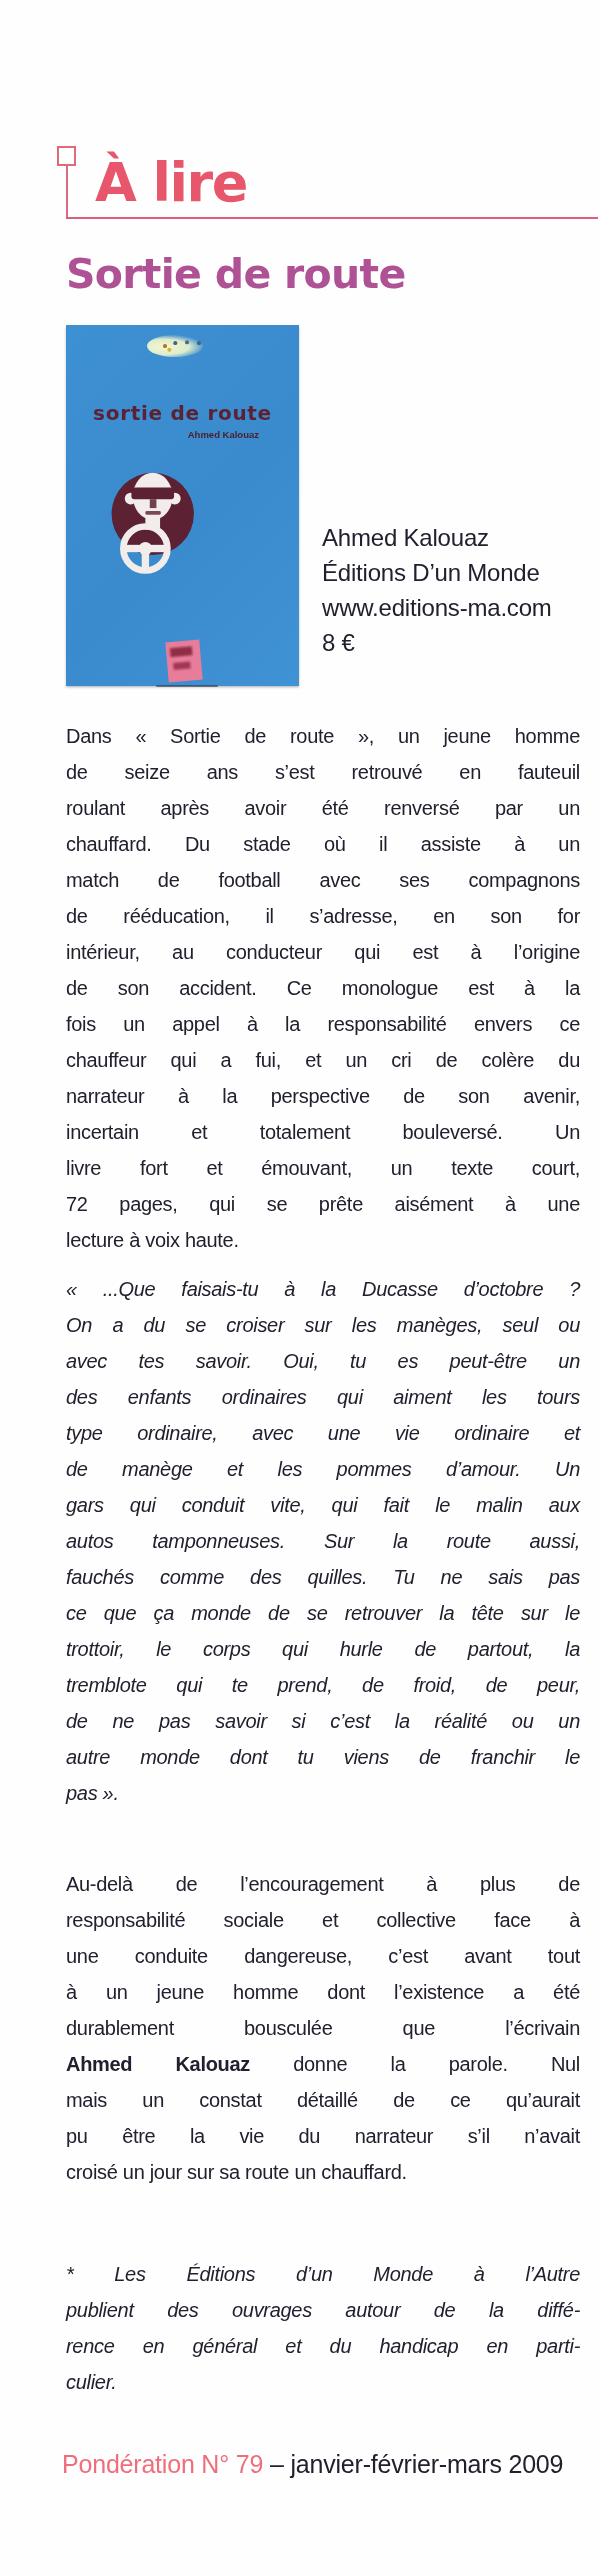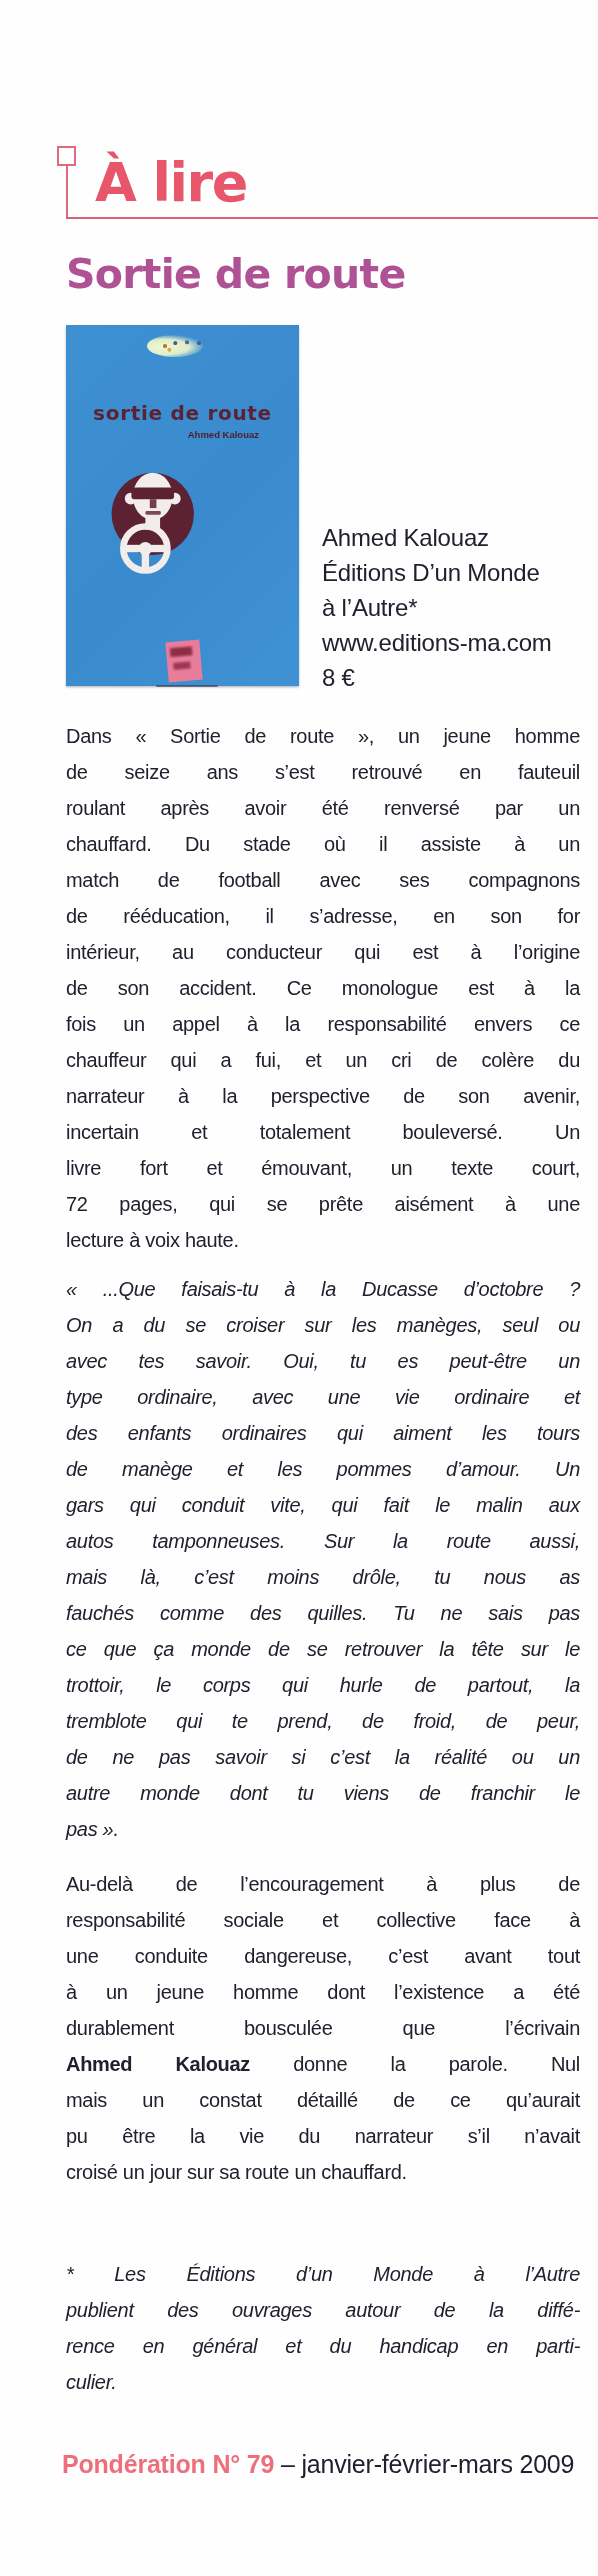--- a/index.html
+++ b/index.html
@@ -45,21 +45,21 @@
   
   .para{position:absolute;left:66px;width:514px;font-size:20px;line-height:36px;
     color:#20212e;letter-spacing:-0.3px;}
   .para.italic{font-style:italic;}
   .p0{top:718px}.p1{top:1271px}.p2{top:1866px}.p3{top:2256px}
   .tline{text-align:justify;text-align-last:justify;}
   .tline.last{text-align-last:left;}
   
   .page-footer{position:absolute;left:62px;top:2450px;font-size:25px;color:#20212e;
     letter-spacing:-0.2px;}
-  .journal{color:#ee6e7c;font-weight:bold;}
+  .journal{color:#ee6e7c;}
 </style>
 </head>
 <body>
 
 <div class="page">
 
   <div class="section-bullet"></div>
   <div class="rule-v"></div>
   <div class="rule-h"></div>
   <div class="section-title">À lire</div>
@@ -84,21 +84,20 @@
       <rect x="103" y="304" width="10" height="30" fill="#f2ecea"></rect>
       <circle cx="108" cy="304" r="9" fill="#f2ecea"></circle>
     </svg>
     <div class="cover-stamp"></div>
   </div>
   <div class="cover-shadow"></div>
 
   <div class="book-info">
     <div>Ahmed Kalouaz</div>
     <div>Éditions D’un Monde</div>
-    <div>à l’Autre*</div>
     <div>www.editions-ma.com</div>
     <div>8 €</div>
   </div>
 
   <div>
       <div class="para regular p0">
         <div class="tline">Dans « Sortie de route », un jeune homme</div>
         <div class="tline">de seize ans s’est retrouvé en fauteuil</div>
         <div class="tline">roulant après avoir été renversé par un</div>
         <div class="tline">chauffard. Du stade où il assiste à un</div>
@@ -111,26 +110,25 @@
         <div class="tline">narrateur à la perspective de son avenir,</div>
         <div class="tline">incertain et totalement bouleversé. Un</div>
         <div class="tline">livre fort et émouvant, un texte court,</div>
         <div class="tline">72 pages, qui se prête aisément à une</div>
         <div class="tline last">lecture à voix haute.</div>
       </div>
       <div class="para italic p1">
         <div class="tline">« ...Que faisais-tu à la Ducasse d’octobre ?</div>
         <div class="tline">On a du se croiser sur les manèges, seul ou</div>
         <div class="tline">avec tes savoir. Oui, tu es peut-être un</div>
+        <div class="tline">des enfants ordinaires qui aiment les tours</div>
         <div class="tline">type ordinaire, avec une vie ordinaire et</div>
-        <div class="tline">des enfants ordinaires qui aiment les tours</div>
         <div class="tline">de manège et les pommes d’amour. Un</div>
         <div class="tline">gars qui conduit vite, qui fait le malin aux</div>
         <div class="tline">autos tamponneuses. Sur la route aussi,</div>
-        <div class="tline">mais là, c’est moins drôle, tu nous as</div>
         <div class="tline">fauchés comme des quilles. Tu ne sais pas</div>
         <div class="tline">ce que ça monde de se retrouver la tête sur le</div>
         <div class="tline">trottoir, le corps qui hurle de partout, la</div>
         <div class="tline">tremblote qui te prend, de froid, de peur,</div>
         <div class="tline">de ne pas savoir si c’est la réalité ou un</div>
         <div class="tline">autre monde dont tu viens de franchir le</div>
         <div class="tline last">pas ».</div>
       </div>
       <div class="para regular p2">
         <div class="tline">Au-delà de l’encouragement à plus de</div>

